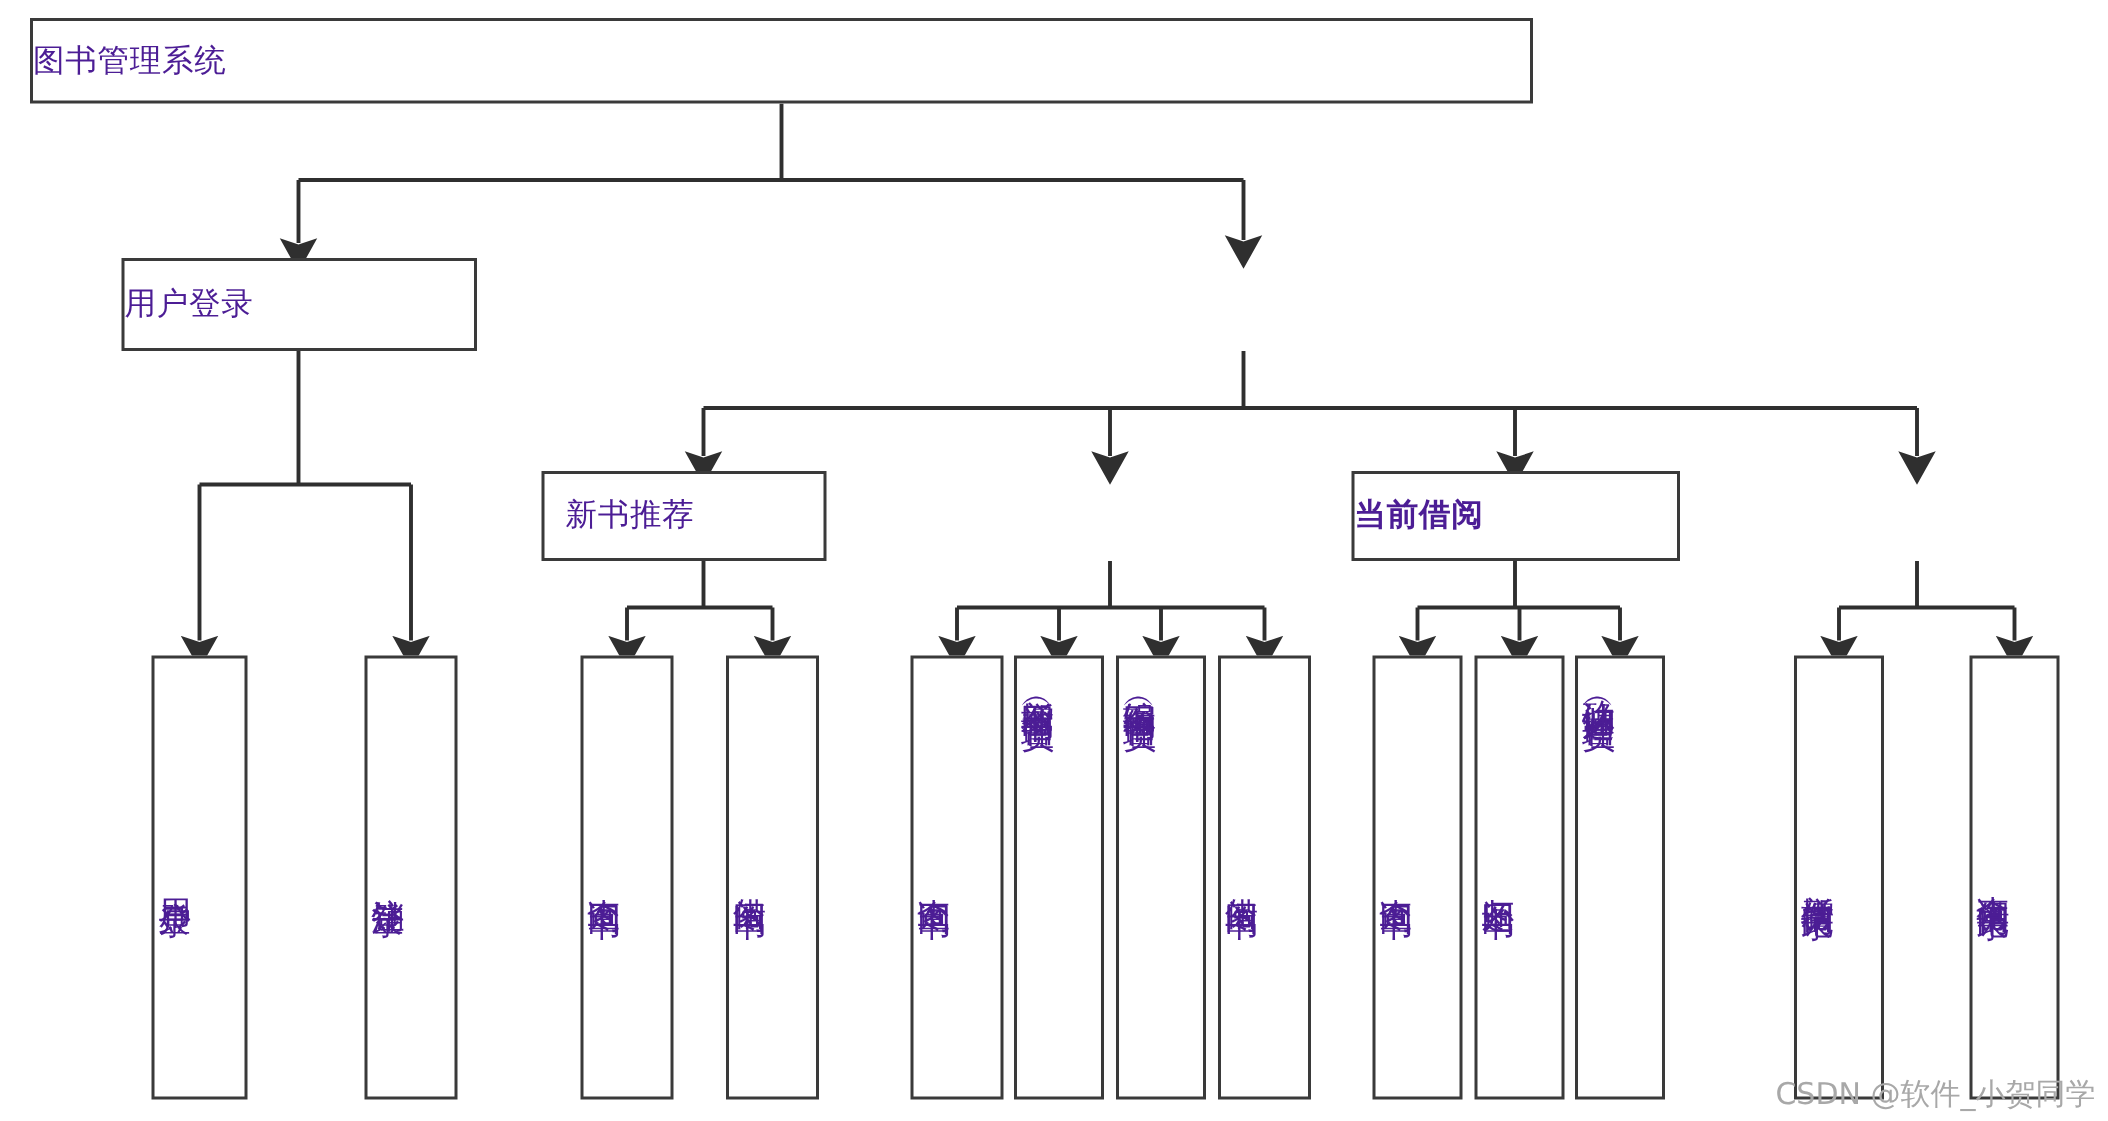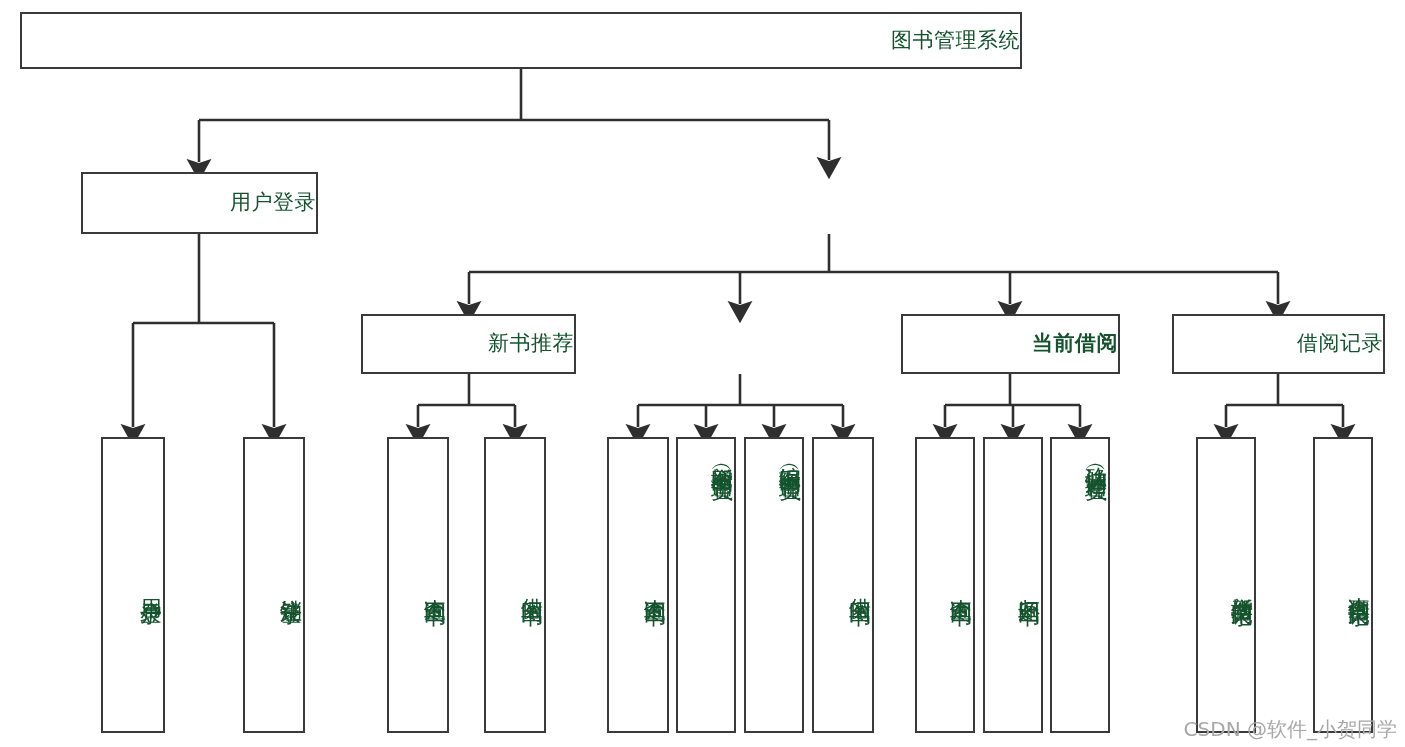--- a/index.html
+++ b/index.html
@@ -27,22 +27,22 @@
     height: 747px;
     pointer-events: none;
   }
   .node {
     position: absolute;
     box-sizing: border-box;
     background: #ffffff;
     border: 2.5px solid #3a3a3a;
     display: flex;
     align-items: center;
-    justify-content: flex-end;
-    color: #14532d;
+    justify-content: flex-start;
+    color: #4c1d95;
     z-index: 2;
   }
   .node .label {
     display: block;
     text-align: center;
     line-height: 1.22;
     letter-spacing: 0.5px;
   }
   .node.horizontal .label {
     font-size: 21px;
@@ -130,28 +130,25 @@
   </svg>
 
   <div class="node horizontal" style="left: 20px; top: 12px; width: 1002px; height: 57px;">
     <span class="label">图书管理系统</span>
   </div>
 
   <div class="node horizontal" style="left: 81px; top: 172px; width: 237px; height: 62px;">
     <span class="label">用户登录</span>
   </div>
 
-  <div class="node horizontal" style="left: 361px; top: 314px; width: 215px; height: 60px;">
+  <div class="node horizontal" style="left: 361px; top: 314px; width: 190px; height: 60px; padding-left: 14px;">
     <span class="label">新书推荐</span>
   </div>
   <div class="node horizontal" style="left: 901px; top: 314px; width: 219px; height: 60px; font-weight: bold;">
     <span class="label">当前借阅</span>
-  </div>
-  <div class="node horizontal" style="left: 1172px; top: 314px; width: 213px; height: 60px;">
-    <span class="label">借阅记录</span>
   </div>
 
   <div class="node vertical centered" style="left: 101px; top: 437px; width: 64px; height: 296px;">
     <span class="label">用户登录</span>
   </div>
   <div class="node vertical centered" style="left: 243px; top: 437px; width: 62px; height: 296px;">
     <span class="label">注销登录</span>
   </div>
   <div class="node vertical centered" style="left: 387px; top: 437px; width: 62px; height: 296px;">
     <span class="label">查询图书</span>

